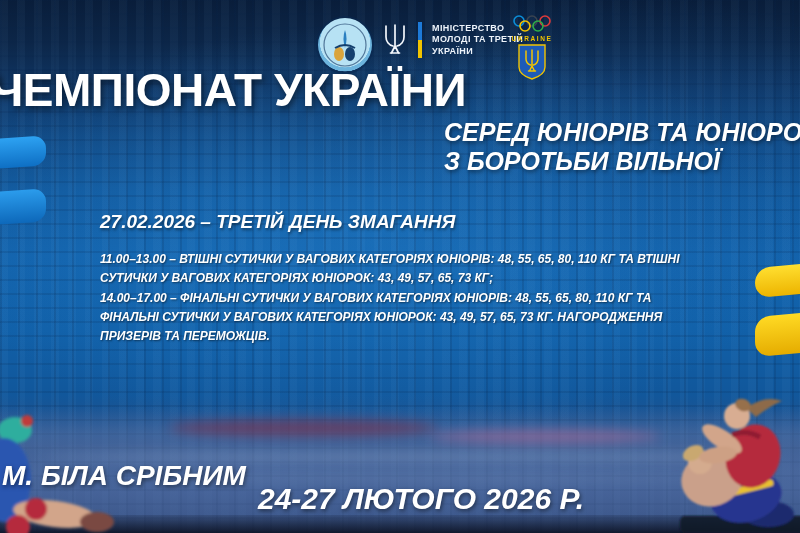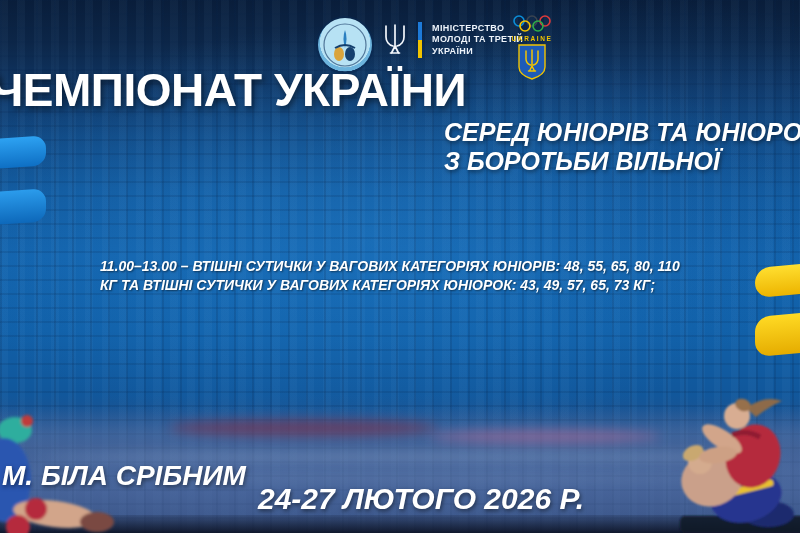--- a/index.html
+++ b/index.html
@@ -66,21 +66,21 @@
   .noc { position:absolute; left:506px; top:14px; width:52px; display:flex; flex-direction:column; align-items:center; }
   .noc-country { color:#f2c400; font-size:6.5px; letter-spacing:1.6px; font-weight:bold; margin:1px 0 2px 0; }
 
   
   .title { position:absolute; left:-9px; top:63px; color:#fff; font-size:46px; font-weight:bold;
     letter-spacing:-.5px; white-space:nowrap; text-shadow:2px 3px 6px rgba(0,0,0,.5); }
   .subtitle { position:absolute; left:444px; top:118px; color:#fff; font-size:25px; font-weight:bold;
     font-style:italic; line-height:29px; white-space:nowrap; text-shadow:1px 2px 4px rgba(0,0,0,.45); }
   .day-heading { position:absolute; left:100px; top:211px; color:#fff; font-size:19px; font-weight:bold;
     font-style:italic; text-shadow:1px 2px 3px rgba(0,0,0,.45); }
-  .schedule { position:absolute; left:100px; top:257px; width:584px; color:#fff; font-size:14px;
+  .schedule { position:absolute; left:100px; top:250px; width:584px; color:#fff; font-size:12px;
     font-weight:bold; font-style:italic; line-height:19.3px; text-shadow:1px 1px 2px rgba(0,0,0,.5); }
   .schedule p { margin:0; }
   .city { position:absolute; left:2px; top:460px; color:#fff; font-size:28px; font-weight:bold;
     font-style:italic; white-space:nowrap; text-shadow:1px 2px 4px rgba(0,0,0,.5); z-index:6; }
   .dates { position:absolute; left:258px; top:482px; color:#fff; font-size:30px; font-weight:bold;
     font-style:italic; white-space:nowrap; text-shadow:1px 2px 4px rgba(0,0,0,.5); z-index:6; }
 
   .wrestlers-right { position:absolute; left:660px; top:383px; z-index:5; }
   .wrestler-left { position:absolute; left:0; top:408px; z-index:5; }
 </style>
@@ -185,21 +185,23 @@
     </svg>
   </div>
 
   <div class="title">ЧЕМПІОНАТ УКРАЇНИ</div>
 
   <div class="subtitle">
     <div>СЕРЕД ЮНІОРІВ ТА ЮНІОРОК</div>
     <div>З БОРОТЬБИ ВІЛЬНОЇ</div>
   </div>
 
+  <div class="day-heading">27.02.2026 – ТРЕТІЙ ДЕНЬ ЗМАГАННЯ</div>
 
   <div class="schedule">
     <p>11.00–13.00 – ВТІШНІ СУТИЧКИ У ВАГОВИХ КАТЕГОРІЯХ ЮНІОРІВ: 48, 55, 65, 80, 110 КГ ТА ВТІШНІ СУТИЧКИ У ВАГОВИХ КАТЕГОРІЯХ ЮНІОРОК: 43, 49, 57, 65, 73 КГ;</p>
+    <p>14.00–17.00 – ФІНАЛЬНІ СУТИЧКИ У ВАГОВИХ КАТЕГОРІЯХ ЮНІОРІВ: 48, 55, 65, 80, 110 КГ ТА ФІНАЛЬНІ СУТИЧКИ У ВАГОВИХ КАТЕГОРІЯХ ЮНІОРОК: 43, 49, 57, 65, 73 КГ. НАГОРОДЖЕННЯ ПРИЗЕРІВ ТА ПЕРЕМОЖЦІВ.</p>
   </div>
 
   <div class="city">М. БІЛА СРІБНИМ</div>
   <div class="dates">24-27 ЛЮТОГО 2026 Р.</div>
 
 </div>
 
 </body></html>

